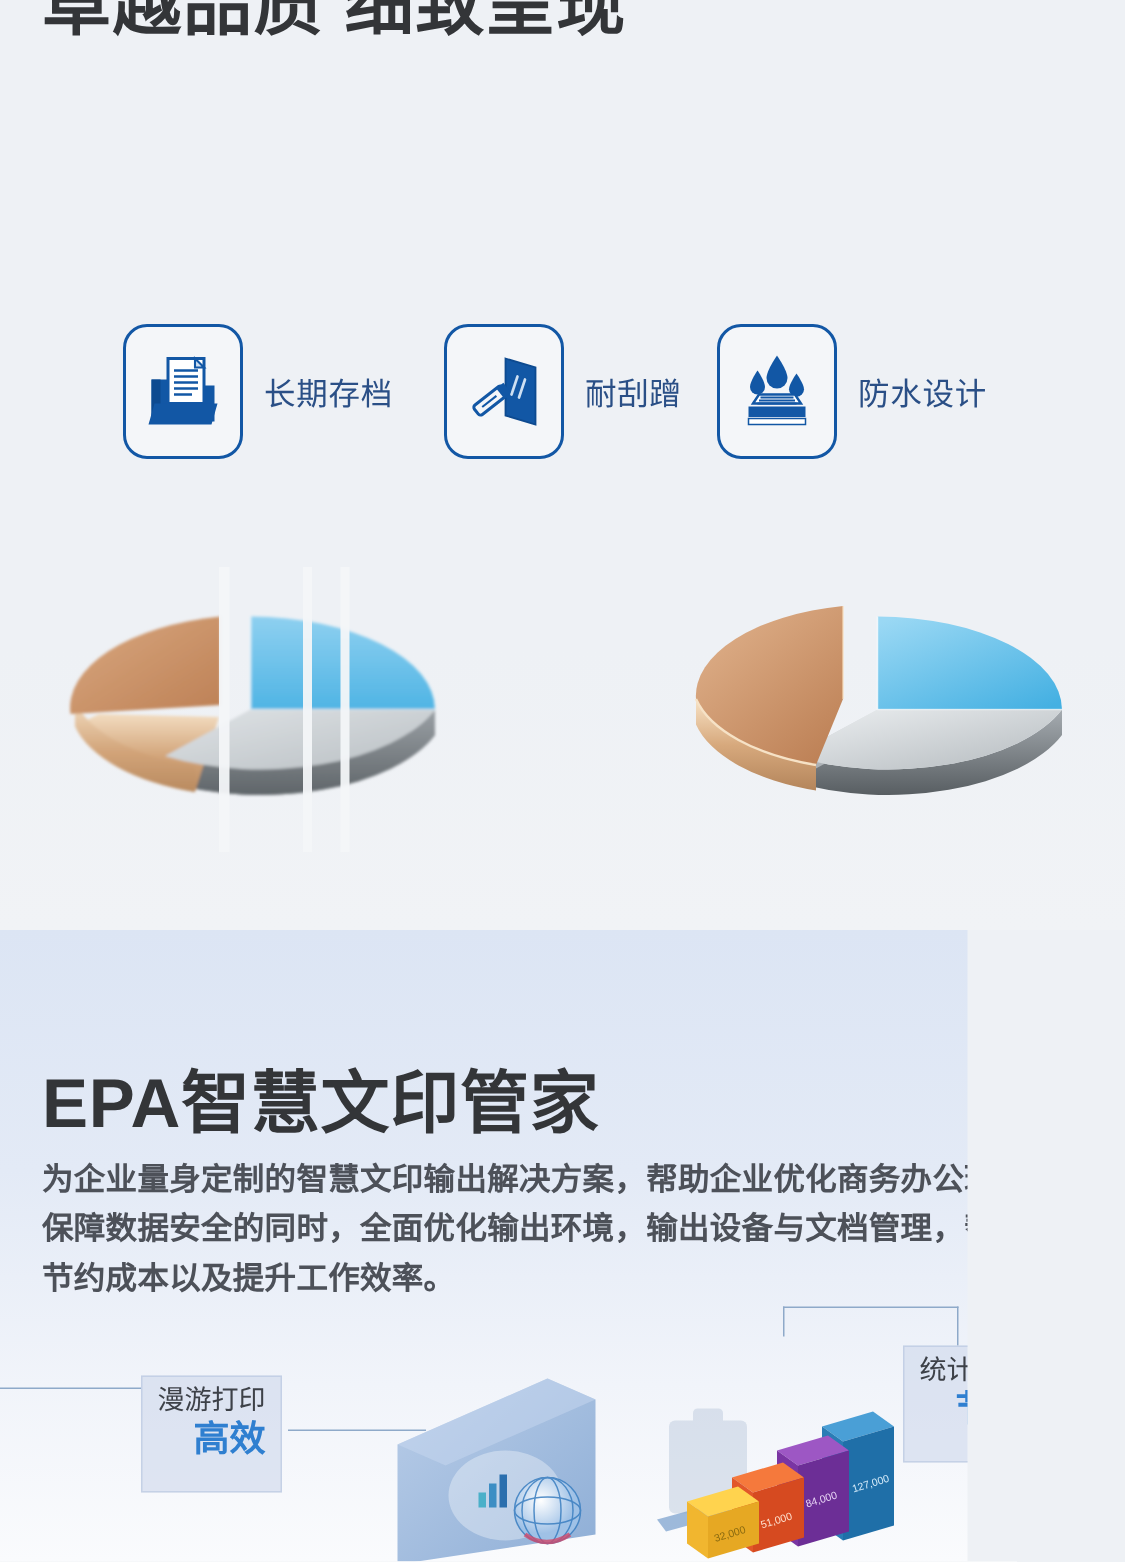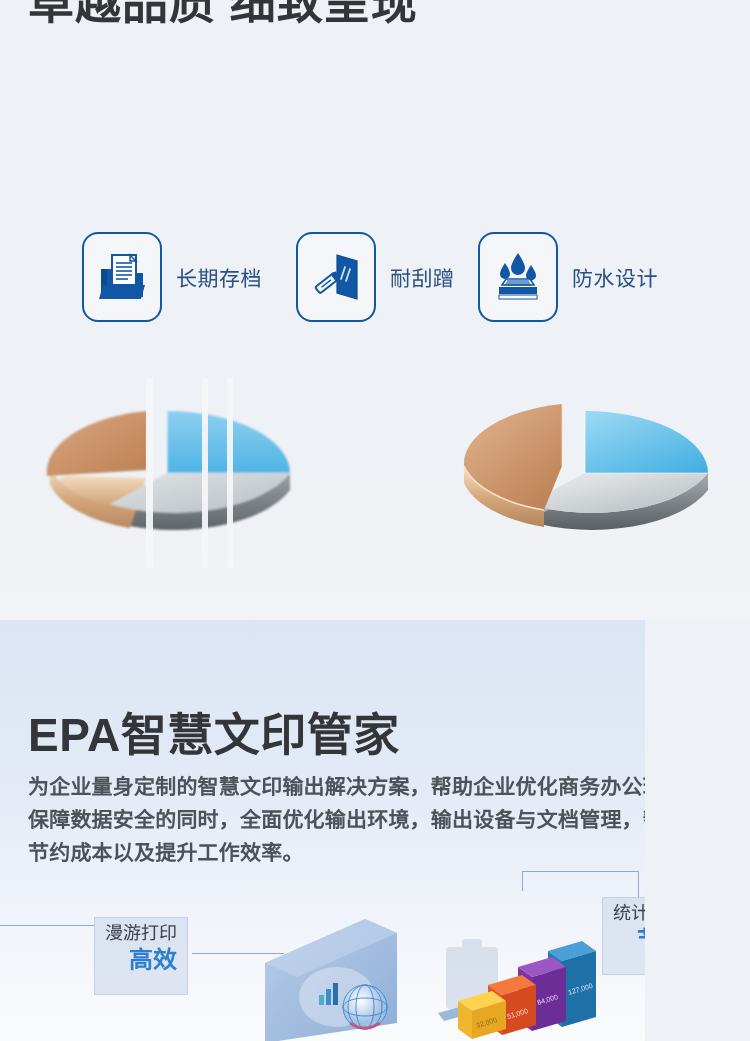--- a/index.html
+++ b/index.html
@@ -47,21 +47,21 @@
     width: 700px;
     font-size: 21px;
     line-height: 34px;
     color: #55585c;
     letter-spacing: .2px;
   }
 
   
   .feature-row {
     position: absolute;
-    left: 0; top: 232px;
+    left: 0; top: 216px;
     width: 681px;
     height: 100px;
   }
   .feature {
     position: absolute;
     top: 0;
     display: flex;
     align-items: center;
     gap: 14px;
   }

